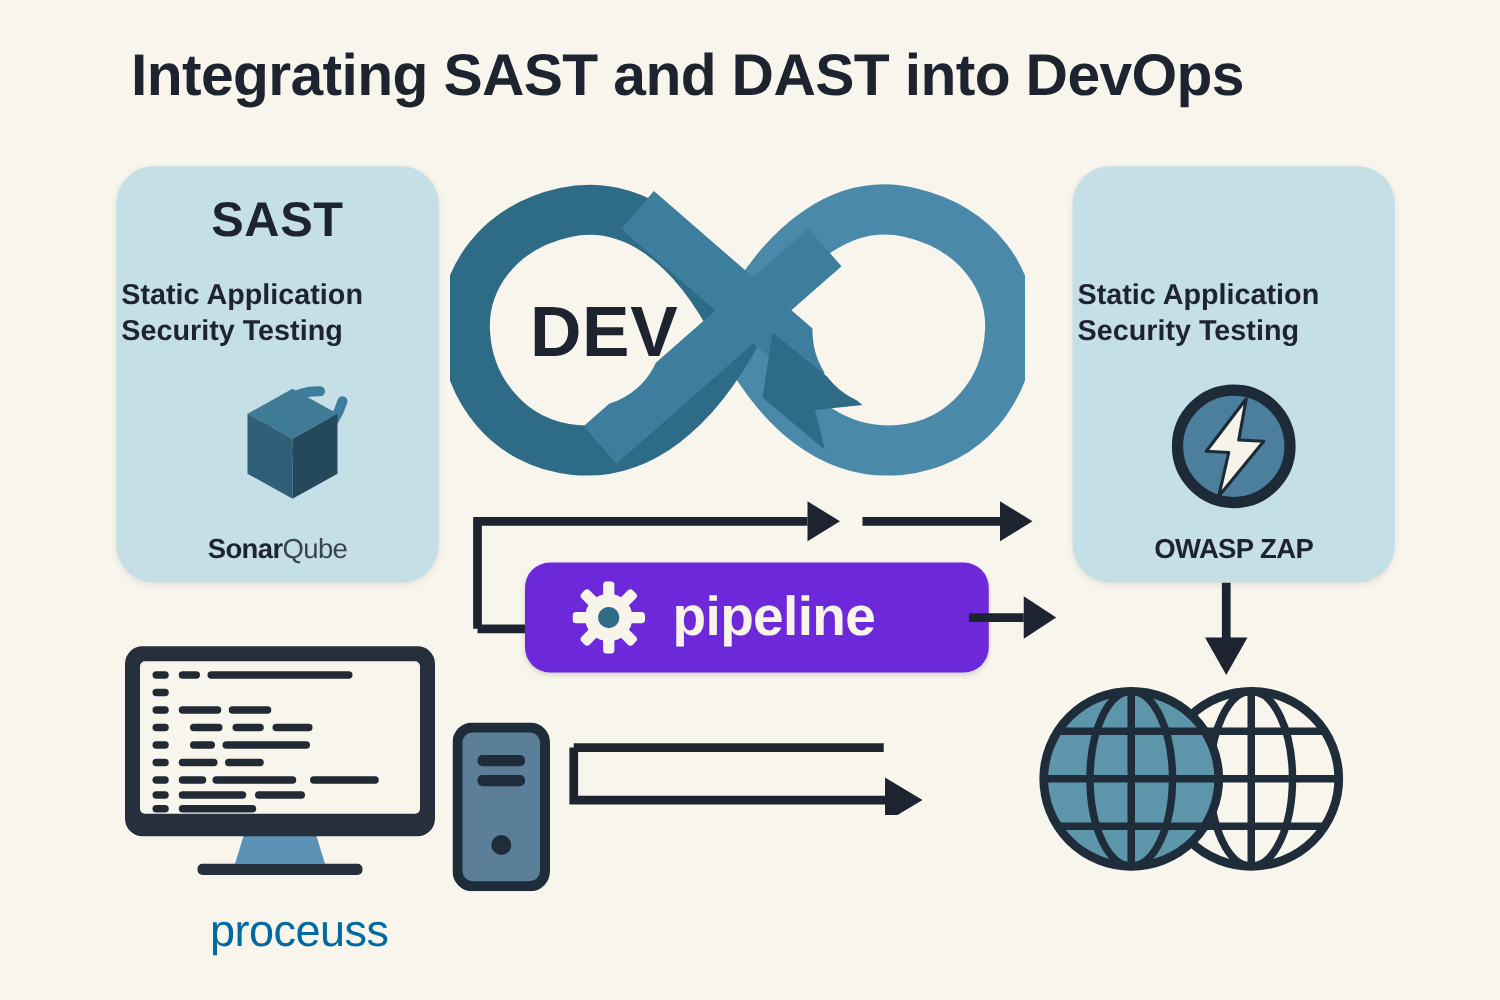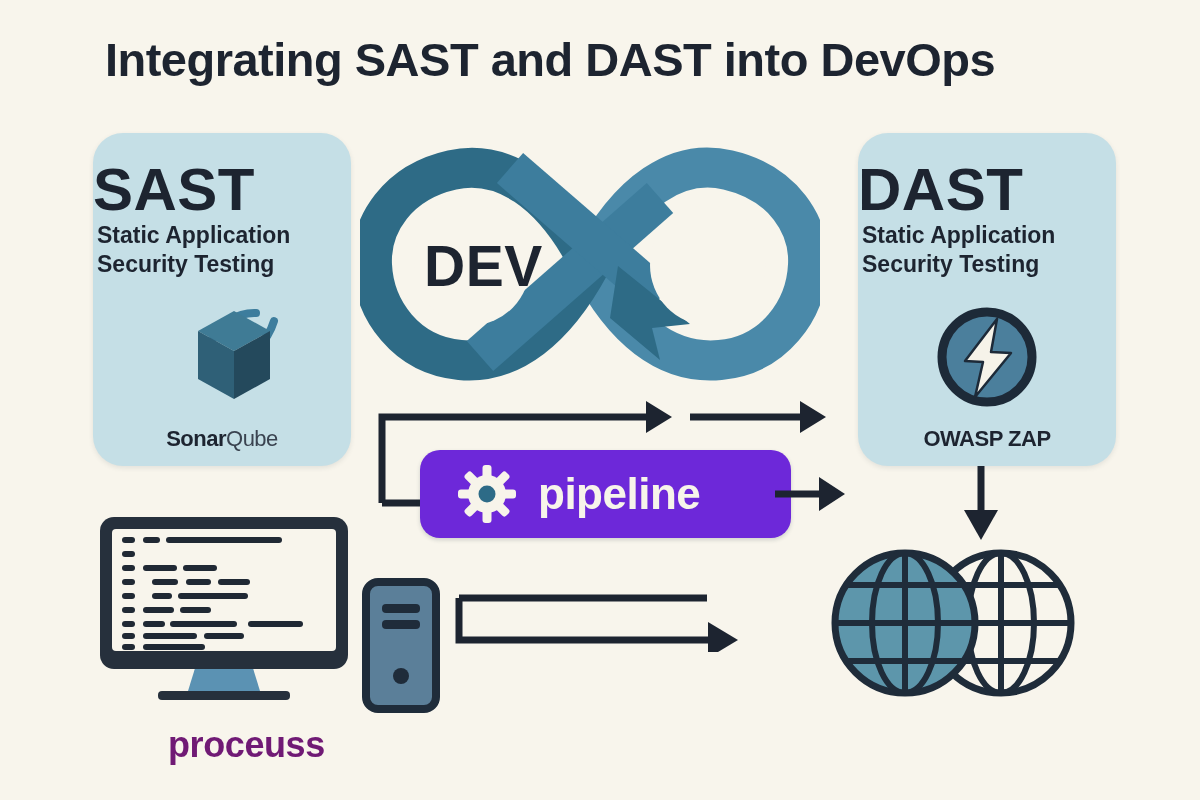--- a/index.html
+++ b/index.html
@@ -40,22 +40,22 @@
     border-radius: 30px;
     box-shadow: 0 2px 5px rgba(40,60,70,0.10);
   }
   #card-sast { left: 93px;  top: 133px; width: 258px; height: 333px; }
   #card-dast { left: 858px; top: 133px; width: 258px; height: 333px; }
 
   .card-title {
     position: absolute;
     left: 0; right: 0;
     top: 22px;
-    text-align: left;
-    font-size: 60px;
+    text-align: center;
+    font-size: 39px;
     font-weight: bold;
     color: #1d2430;
     letter-spacing: 0.5px;
   }
   .card-sub {
     position: absolute;
     left: 4px; right: 4px;
     top: 88px;
     text-align: left;
     font-size: 23px;
@@ -120,22 +120,22 @@
     color: #f7f4ea;
     letter-spacing: -0.5px;
     margin-left: 22px;
   }
   #gear-icon-wrap { margin-left: 22px; display: flex; }
 
   
   .bottom-label {
     position: absolute;
     font-size: 36px;
-    font-weight: 700;
-    color: #701a75;
+    font-weight: 400;
+    color: #0369a1;
     letter-spacing: -0.4px;
   }
   #label-process    { left: 168px; top: 724px; }
   #label-deployment { left: 874px; top: 724px; }
 
   
   #monitor    { position: absolute; left: 98px;  top: 515px; }
   #tower      { position: absolute; left: 362px; top: 578px; }
   #globes     { position: absolute; left: 805px; top: 545px; }
   #arrows-top { position: absolute; left: 360px; top: 395px; }
@@ -165,21 +165,20 @@
         <polygon points="46,30 82,50 82,98 46,78" fill="#2f6077"></polygon>
         <polygon points="118,30 82,50 82,98 118,78" fill="#24495c"></polygon>
       </svg>
     </div>
     <div class="card-tool">
       <span>Sonar</span><span class="soft">Qube</span>
     </div>
   </div>
 
   <div class="card" id="card-dast">
-    <div class="card-title">DAST</div>
     <div class="card-sub">
       <div>Static Application</div>
       <div>Security Testing</div>
     </div>
     <div class="card-icon" style="top:172px;">
       <svg width="104" height="104" viewBox="0 0 104 104">
         <circle cx="52" cy="52" r="45" fill="#4b7f9c" stroke="#1d2a38" stroke-width="9"></circle>
         <polygon points="62,14 30,56 48,57 40,92 76,48 56,47" fill="#f6f3e9" stroke="#1d2a38" stroke-width="2.5" stroke-linejoin="round"></polygon>
       </svg>
     </div>

